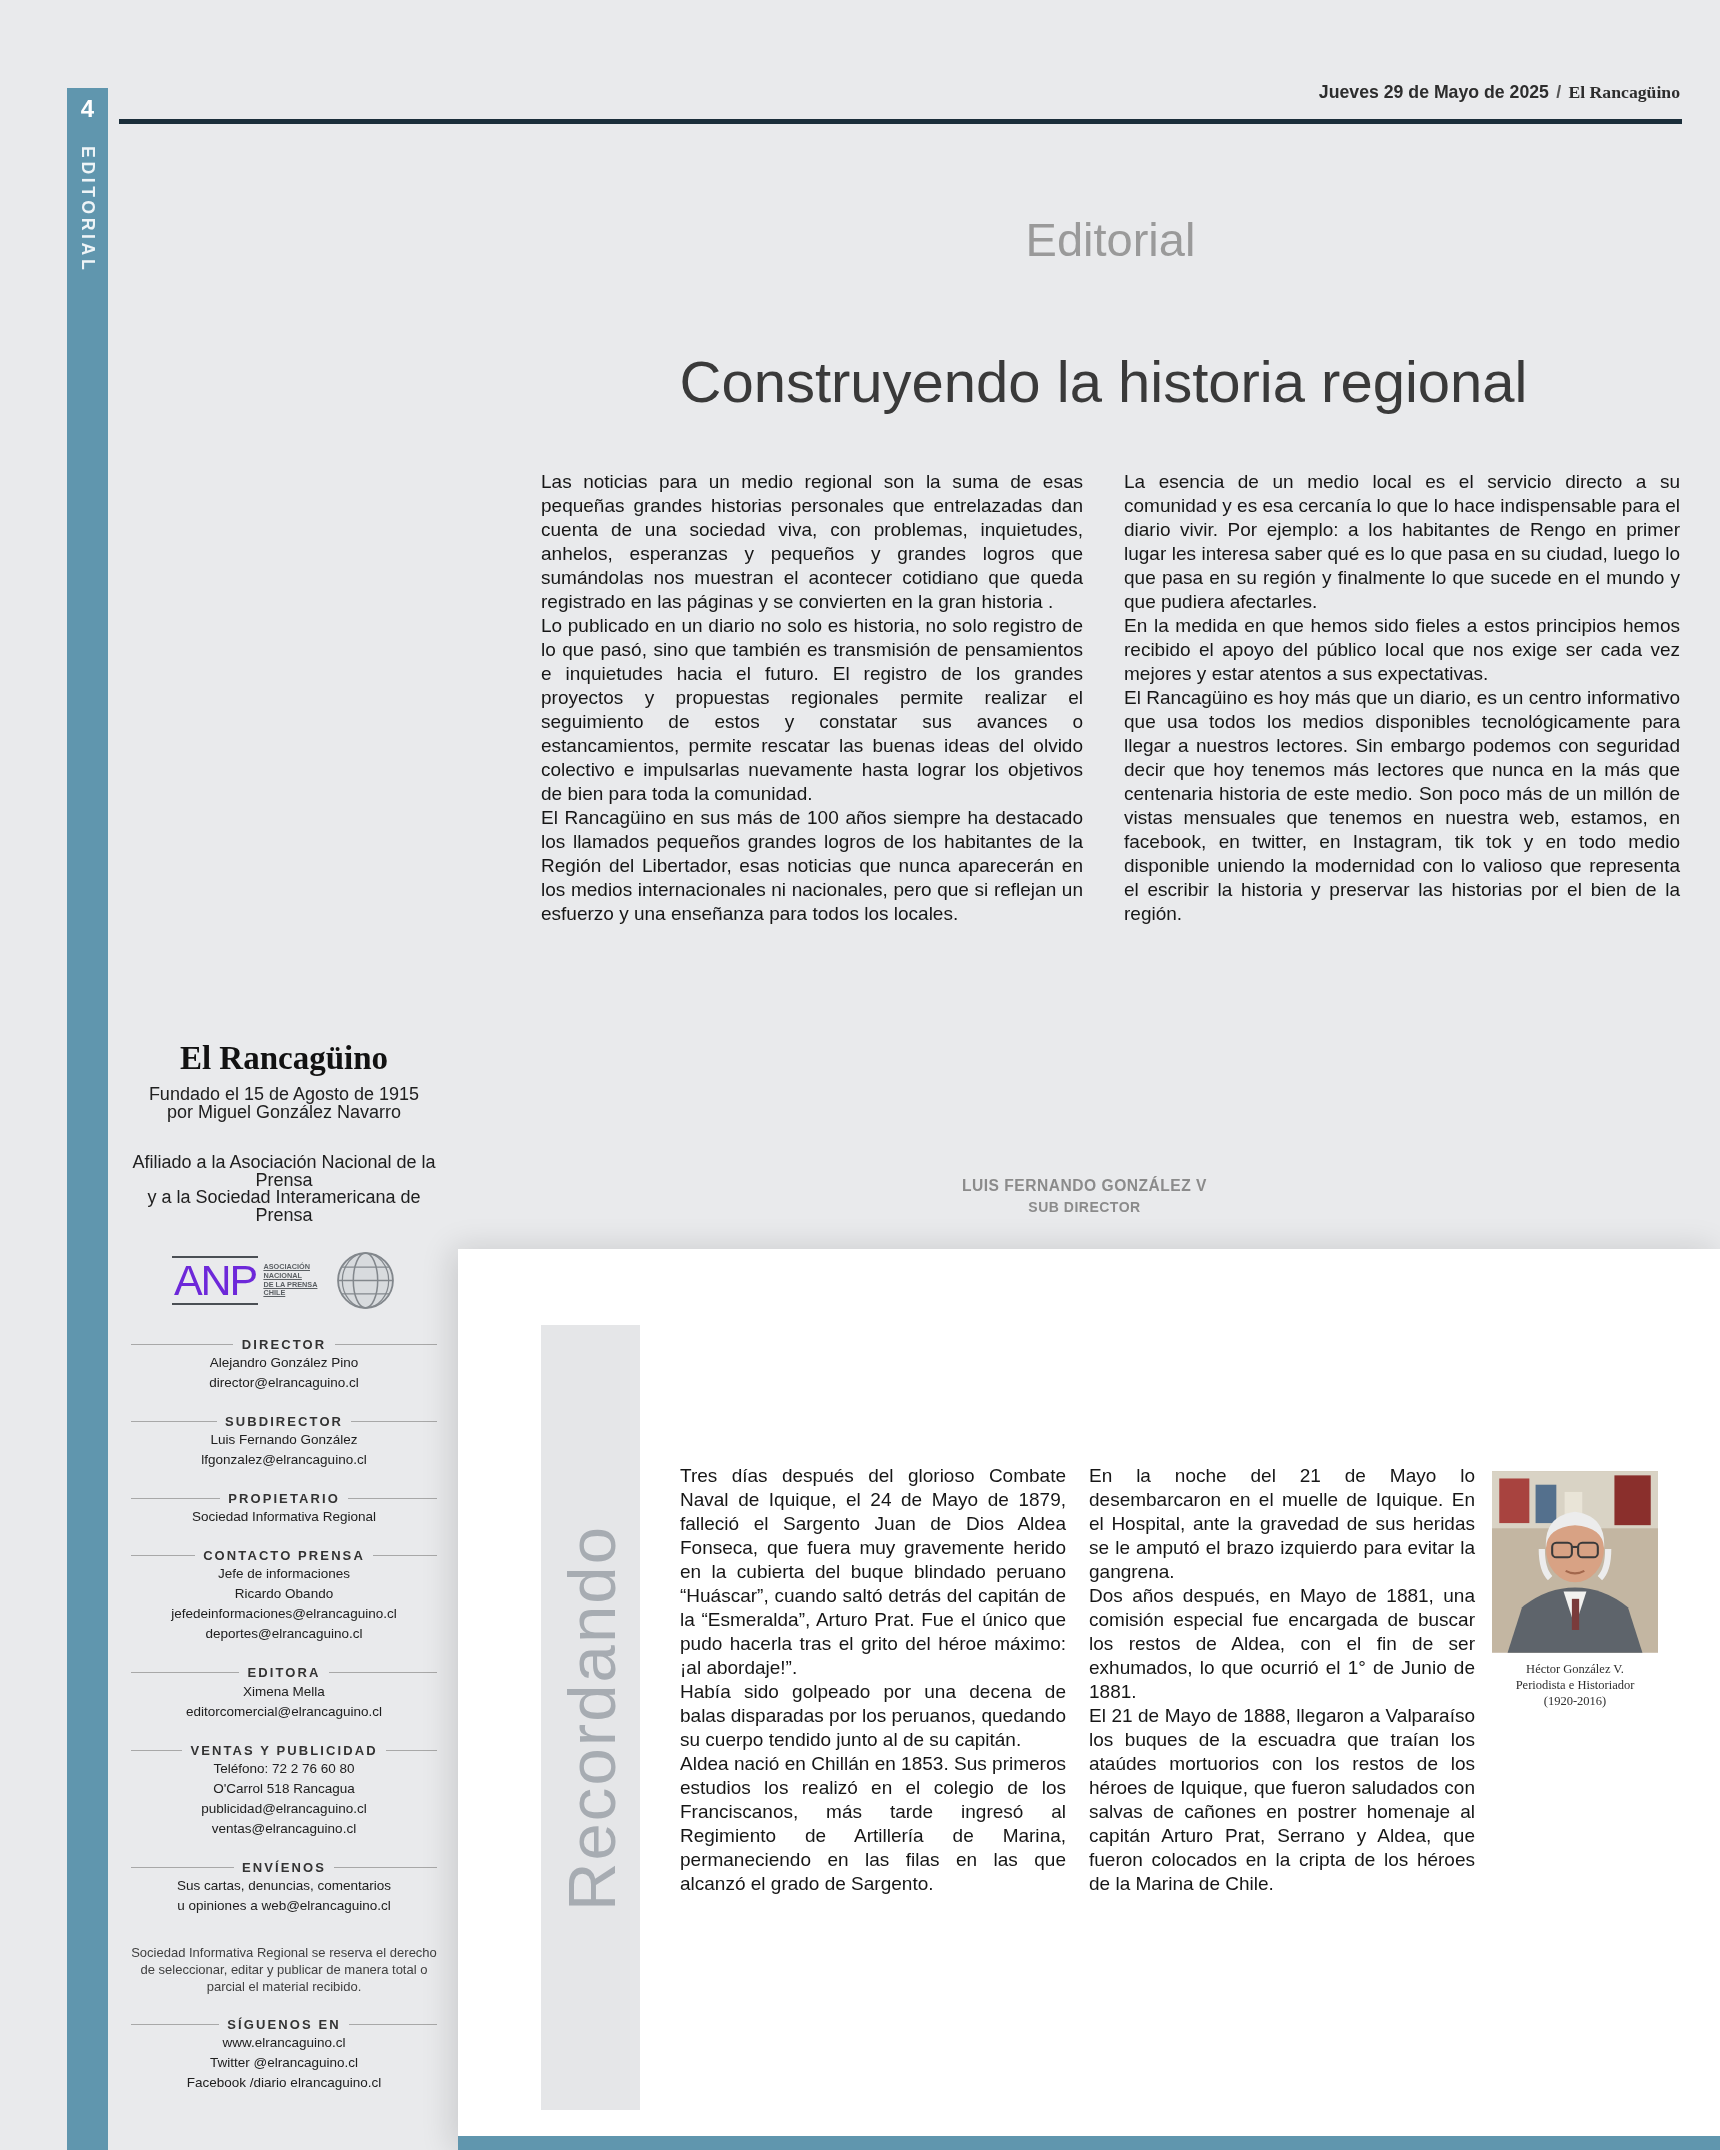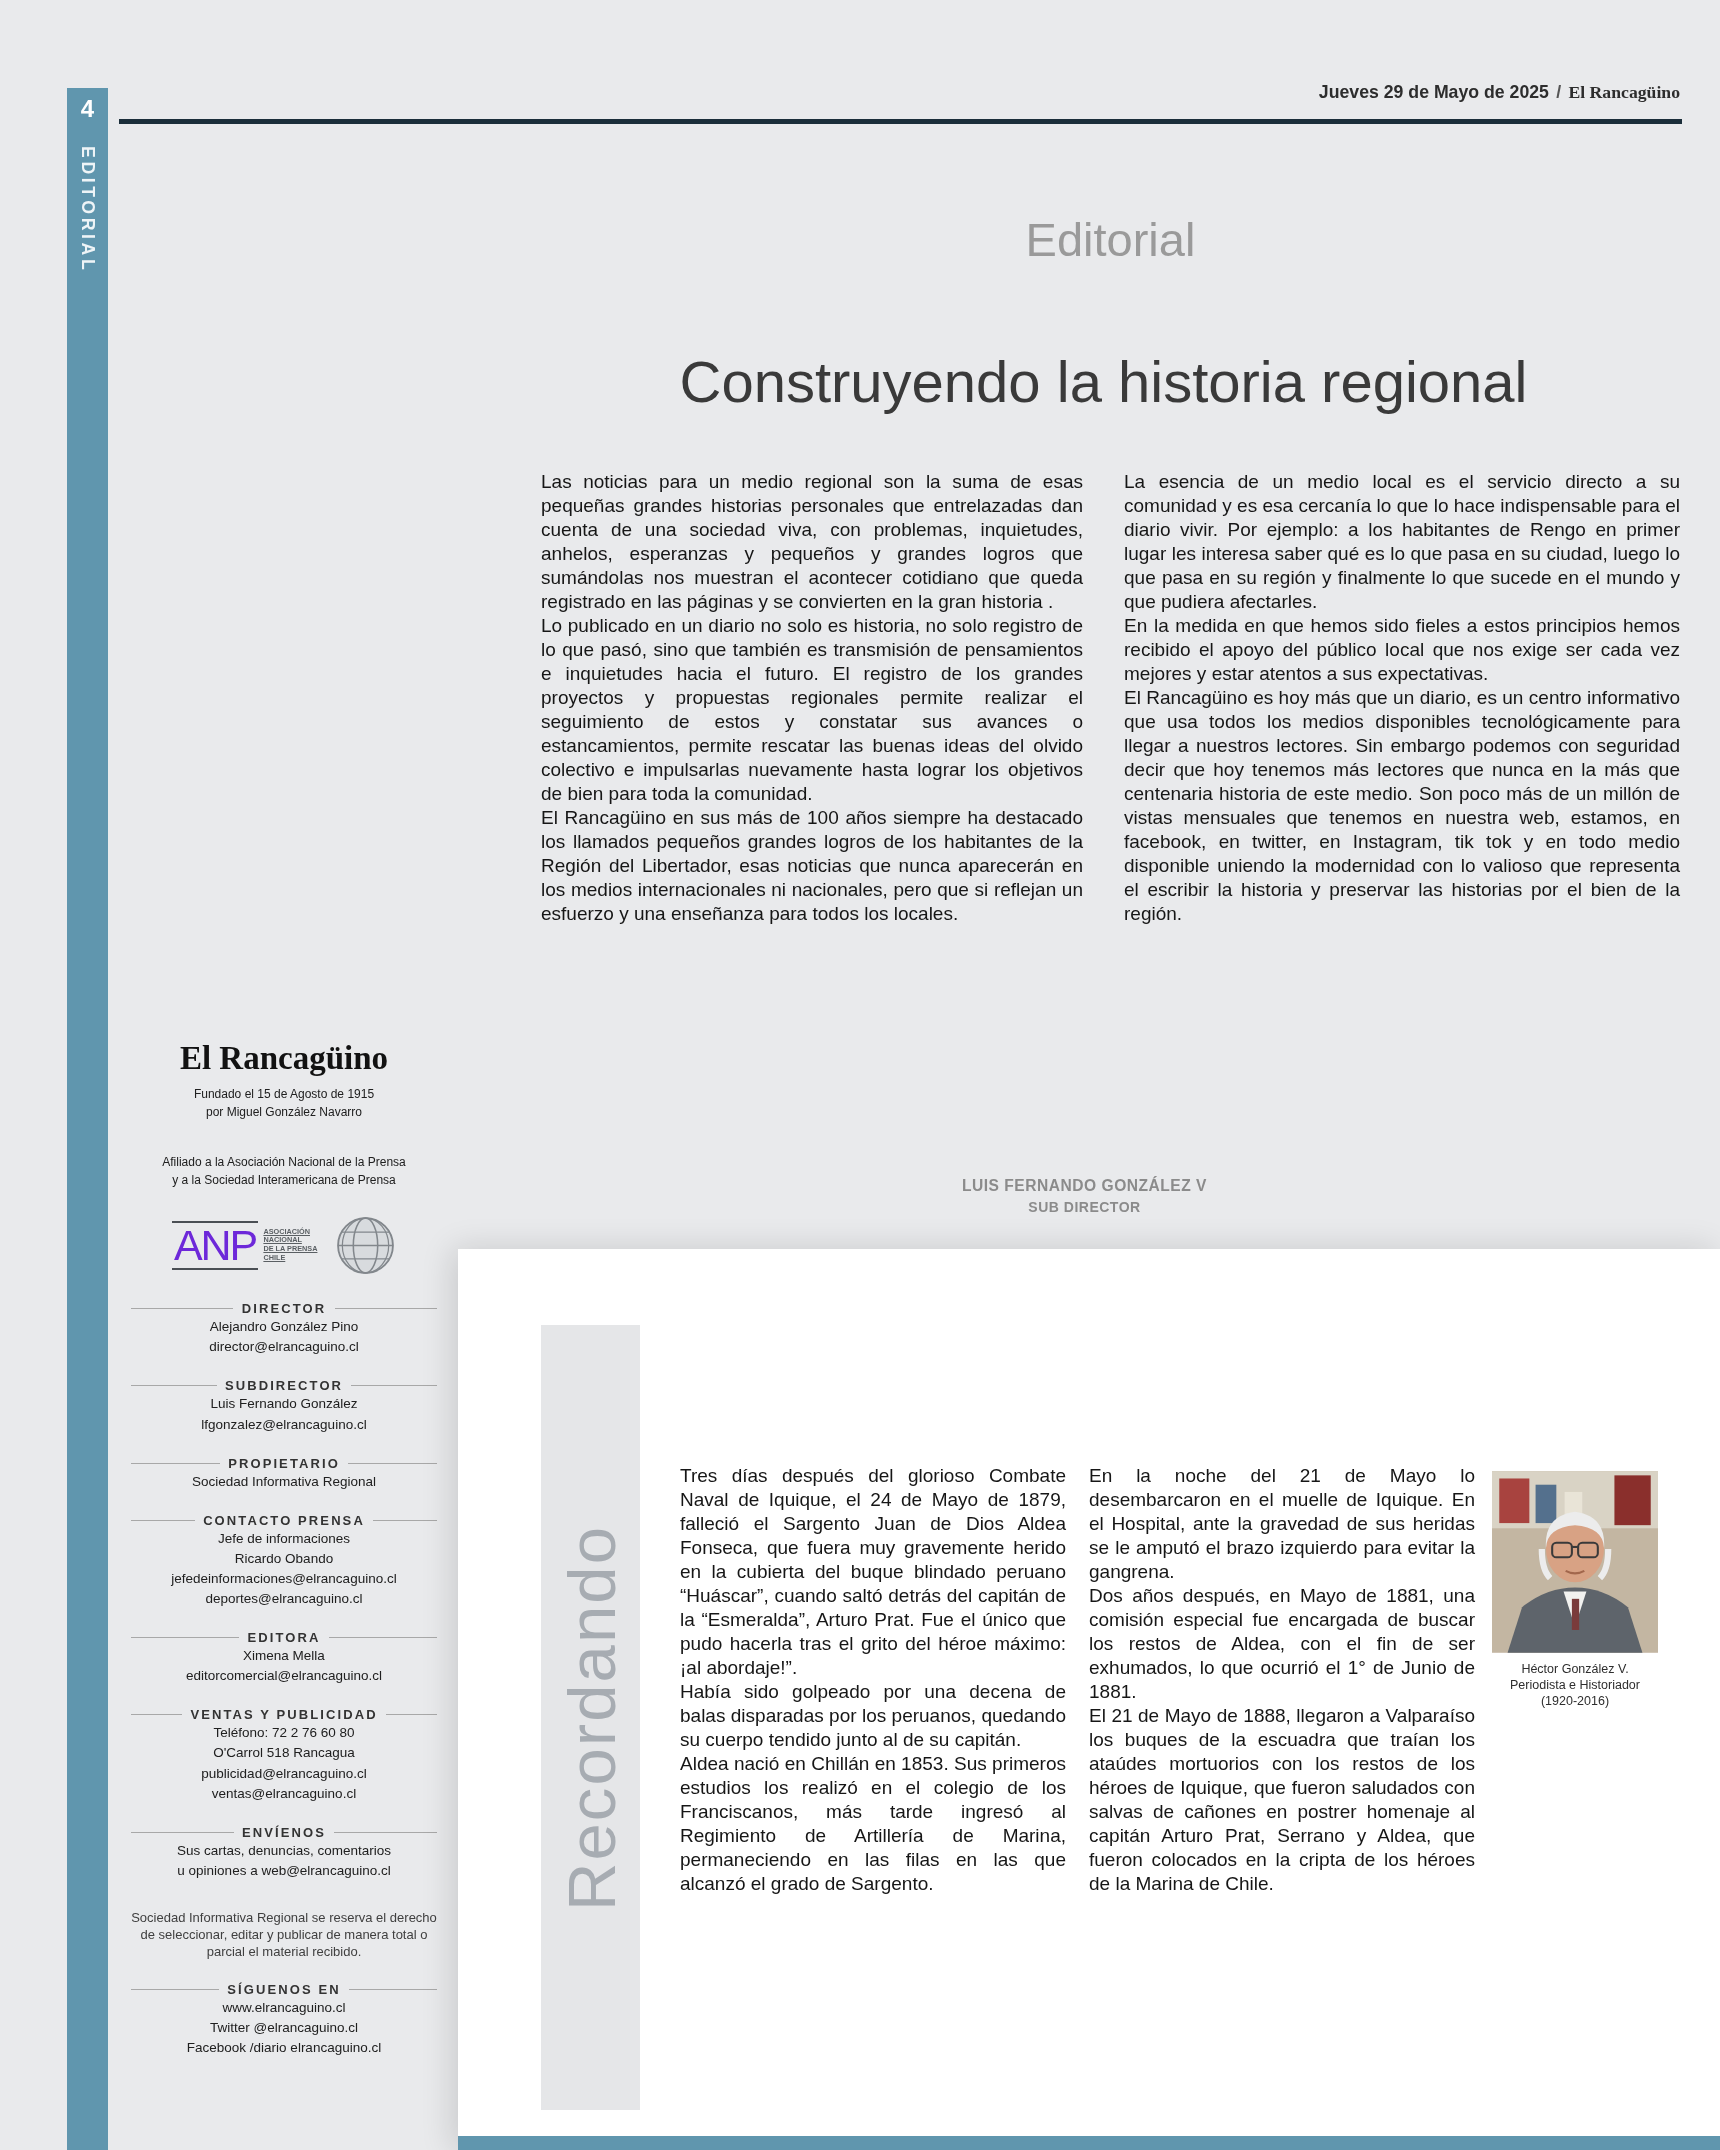--- a/index.html
+++ b/index.html
@@ -28,21 +28,21 @@
   .ed-col{position:absolute;top:470px;}
   .ed-col1{left:541px;width:542px;}
   .ed-col2{left:1124px;width:556px;}
   .ed-col p{margin:0;font-size:19px;line-height:24px;text-align:justify;color:#161616;}
   .byline{position:absolute;left:541px;top:1177px;width:1087px;text-align:center;color:#8b8b8b;}
   .byline-name{font-size:15.6px;font-weight:bold;letter-spacing:0.5px;}
   .byline-role{font-size:14px;font-weight:bold;margin-top:4.2px;letter-spacing:0.5px;}
   
   .masthead{position:absolute;left:131px;top:1040px;width:306px;text-align:center;color:#202020;}
   .mh-brand{font-family:"Liberation Serif",serif;font-weight:bold;font-size:33px;color:#121212;}
-  .mh-small{font-size:12px;line-height:17.7px;}
+  .mh-small{font-size:18px;line-height:17.7px;}
   .mh-founded{margin-top:9.4px;}
   .mh-affil{margin-top:32px;}
   .mh-logos{display:flex;justify-content:center;align-items:center;gap:17.7px;margin-top:22px;height:68px;}
   .anp{display:flex;align-items:center;gap:5.2px;}
   .anp-letters{font-size:43px;font-weight:normal;color:#6d28d9;letter-spacing:-2.1px;line-height:1;
     border-top:2.6px solid #4a4f54;border-bottom:2.6px solid #4a4f54;padding:1px 2.1px;}
   .anp-sub{font-size:7.3px;line-height:8.8px;text-align:left;color:#5a5f63;font-weight:bold;text-decoration:underline;}
   .globe svg{display:block;}
   .mh-section{margin-top:22px;}
   .mh-label{display:flex;align-items:center;gap:8.3px;font-size:13px;font-weight:bold;
@@ -59,21 +59,21 @@
     transform:translate(-50%,-50%) rotate(180deg);writing-mode:vertical-rl;
     font-size:67px;color:#a7acb2;white-space:nowrap;letter-spacing:2.1px;}
   .ft-title{position:absolute;left:222px;top:79px;width:794px;text-align:center;
     color:#7e8185;font-size:50px;line-height:61px;}
   .ft-col{position:absolute;top:215px;}
   .ft-col1{left:222px;width:386px;}
   .ft-col2{left:631px;width:386px;}
   .ft-col p{margin:0;font-size:19px;line-height:24px;text-align:justify;color:#161616;}
   .photo-block{position:absolute;left:1034px;top:222px;width:166px;text-align:center;}
   .photo{width:166px;height:182px;display:block;}
-  .photo-caption{font-size:12.5px;line-height:16px;color:#2e2e2e;margin-top:8.3px;}
+  .photo-caption{font-size:12.5px;line-height:16px;color:#2e2e2e;margin-top:8.3px;font-family:Liberation Serif, serif;}
 </style>
 </head>
 <body>
 
 <div class="side-strip">
   <div class="page-num">4</div>
   <div class="side-vertical">EDITORIAL</div>
 </div>
 
 <div class="top-header">

